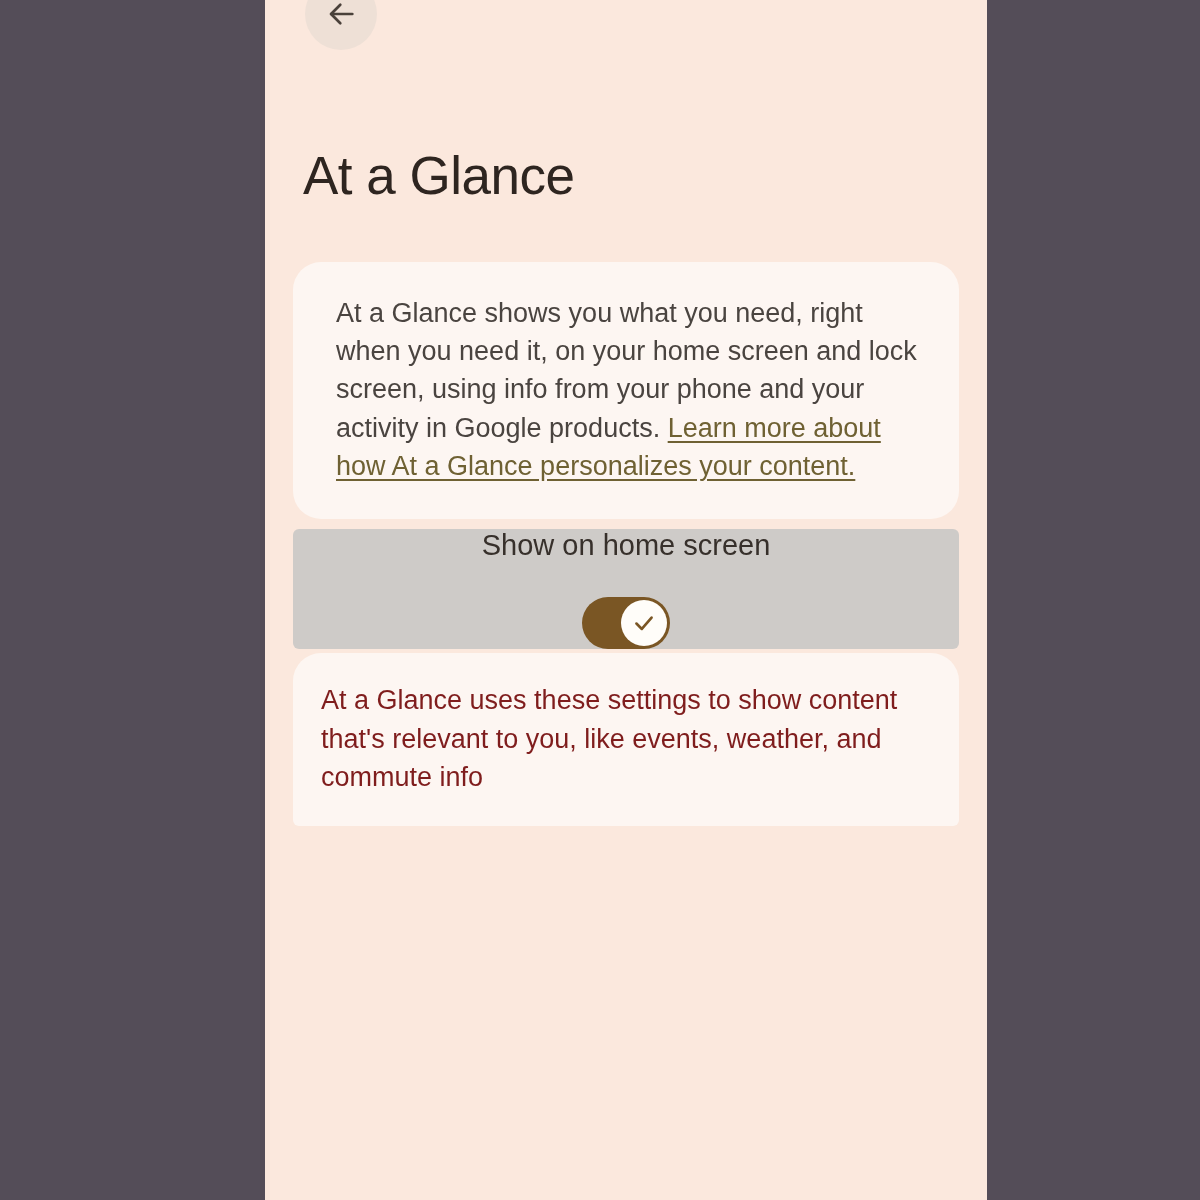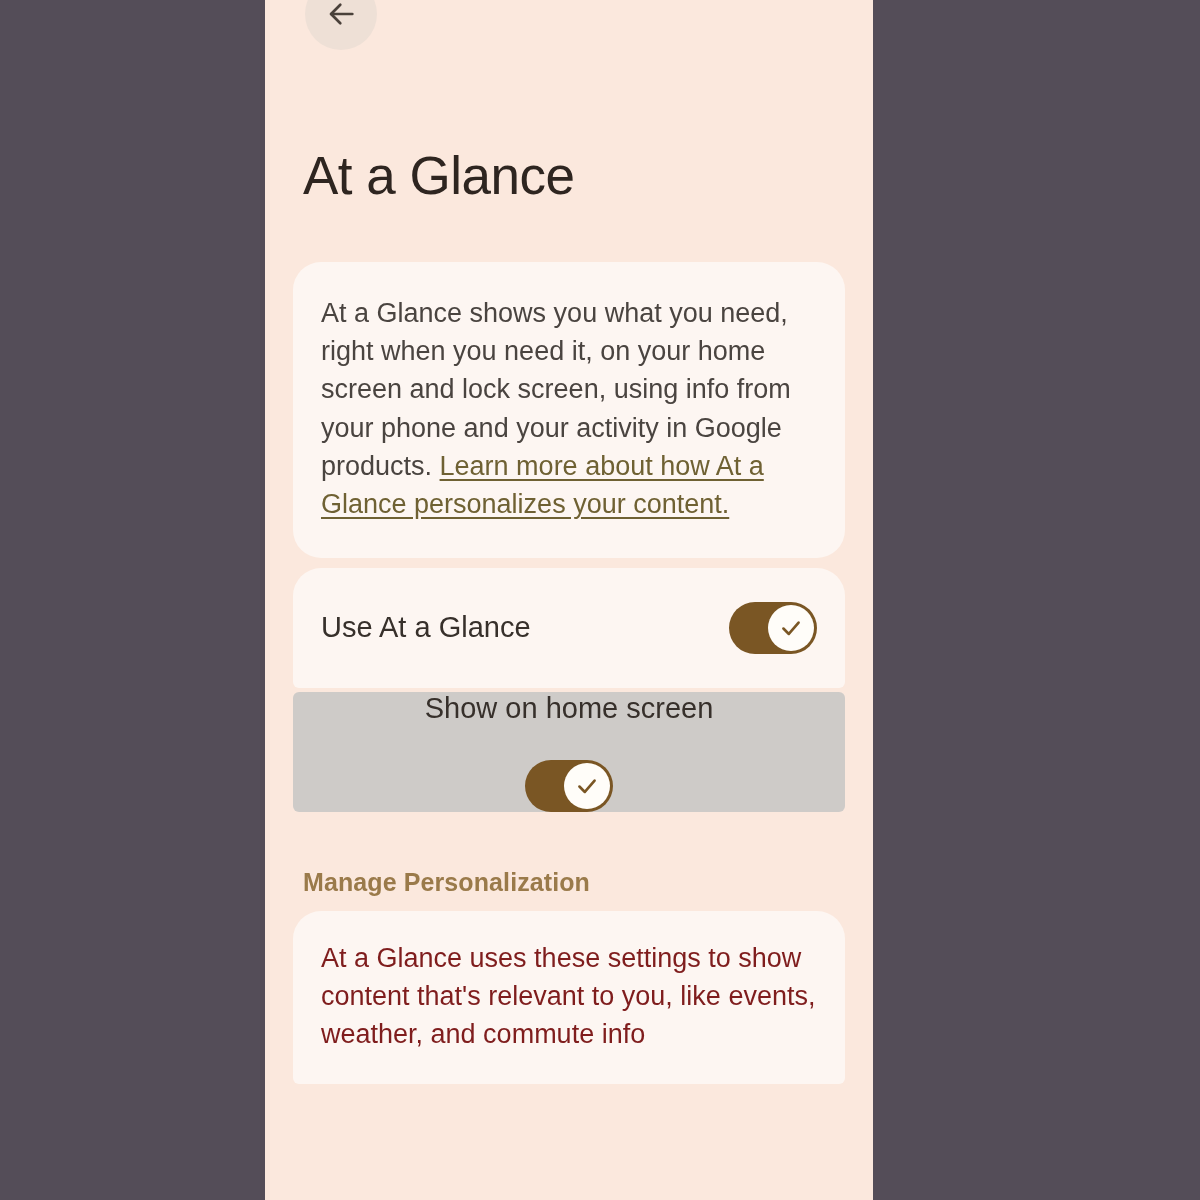--- a/index.html
+++ b/index.html
@@ -11,21 +11,21 @@
   }
   .stage {
     position: relative;
     width: 1200px; height: 1200px;
     background: #544d58;
   }
   
   .phone {
     position: absolute;
     left: 265px; top: 0;
-    width: 608px; height: 1200px;
+    width: 722px; height: 1200px;
     background: #fbe8dd;
     overflow: hidden;
   }
   
   .appbar {
     position: relative;
     height: 52px;
   }
   .back-btn {
     position: absolute;
@@ -48,21 +48,21 @@
   }
   
   .card {
     margin: 0 28px;
     background: #fdf6f2;
     border-radius: 10px;
   }
 
   .desc-card {
     margin-top: 58px;
-    padding: 32px 28px 34px 28px;
+    padding: 32px 28px 34px 43px;
     border-radius: 28px;
   }
   .desc-text {
     font-size: 27px;
     line-height: 1.42;
     color: #4a4440;
   }
   .desc-link {
     color: #6f6133;
     text-decoration: underline;
@@ -148,49 +148,36 @@
     <h1 class="page-title">At a Glance</h1>
 
     <div class="card desc-card">
       <p class="desc-text">
         <span>At a Glance shows you what you need, right when you need it, on your home screen and lock screen, using info from your phone and your activity in Google products. </span><a class="desc-link">Learn more about how At a Glance personalizes your content.</a>
       </p>
     </div>
 
     <div class="rows">
 
-      <div class="row first">
-        <span class="row-label">Use At a Glance</span>
-        <span class="switch">
-          <span class="thumb">
-            <span>
-              <svg width="26" height="26" viewBox="0 0 24 24" fill="none" stroke="#7a5624" stroke-width="2.4" stroke-linecap="round" stroke-linejoin="round">
-                <polyline points="5,12.5 10,17.5 19,7"></polyline>
-              </svg>
-            </span>
-          </span>
-        </span>
-      </div>
 
       <div class="row mid">
         <span class="row-label">Show on home screen</span>
         <span class="switch">
           <span class="thumb">
             <span>
               <svg width="26" height="26" viewBox="0 0 24 24" fill="none" stroke="#7a5624" stroke-width="2.4" stroke-linecap="round" stroke-linejoin="round">
                 <polyline points="5,12.5 10,17.5 19,7"></polyline>
               </svg>
             </span>
           </span>
         </span>
       </div>
 
 
     </div>
 
-    <div class="section-head">Manage Personalization</div>
 
     <div class="info-card">
       <p class="info-text">At a Glance uses these settings to show content that's relevant to you, like events, weather, and commute info</p>
     </div>
 
   </div>
 </div>
 
 </body></html>

